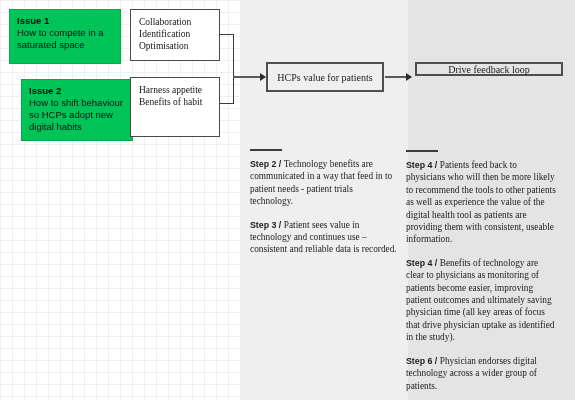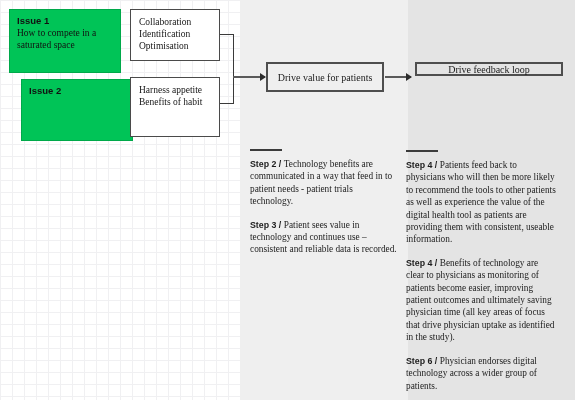--- a/index.html
+++ b/index.html
@@ -53,26 +53,26 @@
   }
   .issue-title {
     font-family: "Liberation Sans", sans-serif;
     font-weight: bold;
     font-size: 9.5px;
     line-height: 12px;
     display: block;
     margin-bottom: 0px;
   }
   .issue-text {
-    font-family: Liberation Serif, serif;
+    font-family: Liberation Sans, sans-serif;
     font-size: 9.5px;
     line-height: 12.2px;
     display: block;
   }
-  #issue-1 { left: 9px;  top: 9px;  width: 112px; height: 64px; }
+  #issue-1 { left: 9px;  top: 9px;  width: 112px; height: 55px; }
   #issue-2 { left: 21px;  top: 79px; width: 112px; height: 62px; }
 
   
   .white-box {
     position: absolute;
     background: #ffffff;
     border: 1px solid #4a4a4a;
     box-sizing: border-box;
     padding: 6px 8px;
     color: #161616;
@@ -191,20 +191,21 @@
   <div class="band band-mid"></div>
   <div class="band band-right"></div>
 
   <div class="issue-box" id="issue-1">
     <span class="issue-title">Issue 1</span>
     <span class="issue-text">How to compete in a saturated space</span>
   </div>
 
   <div class="issue-box" id="issue-2">
     <span class="issue-title">Issue 2</span>
+    <span class="issue-text">How to shift behaviour so HCPs adopt new digital habits</span>
   </div>
 
   <div class="white-box" id="drivers-1">
     <span class="line">Collaboration</span>
     <span class="line">Identification</span>
     <span class="line">Optimisation</span>
   </div>
 
   <div class="white-box" id="drivers-2">
     <span class="line">Harness appetite</span>
@@ -213,21 +214,21 @@
 
   <div class="bracket">
     <div class="stub stub-top"></div>
     <div class="spine"></div>
     <div class="stub stub-bot"></div>
   </div>
 
   <div class="arrow" id="arrow-1"></div>
   <div class="arrow" id="arrow-2"></div>
 
-  <div class="flow-box" id="flow-1">Drive value for patients</div>
+  <div class="flow-box" id="flow-1">HCPs value for patients</div>
   <div class="flow-box" id="flow-2">Drive feedback loop</div>
 
 
   <div class="col" id="col-2">
     <div class="rule"></div>
     <div class="step">
       <span class="step-label">Step 2</span><span class="step-sep"> / </span><span>Technology benefits are communicated in a way that feed in to patient needs - patient trials technology.</span>
     </div>
     <div class="step">
       <span class="step-label">Step 3</span><span class="step-sep"> / </span><span>Patient sees value in technology and continues use – consistent and reliable data is recorded.</span>

